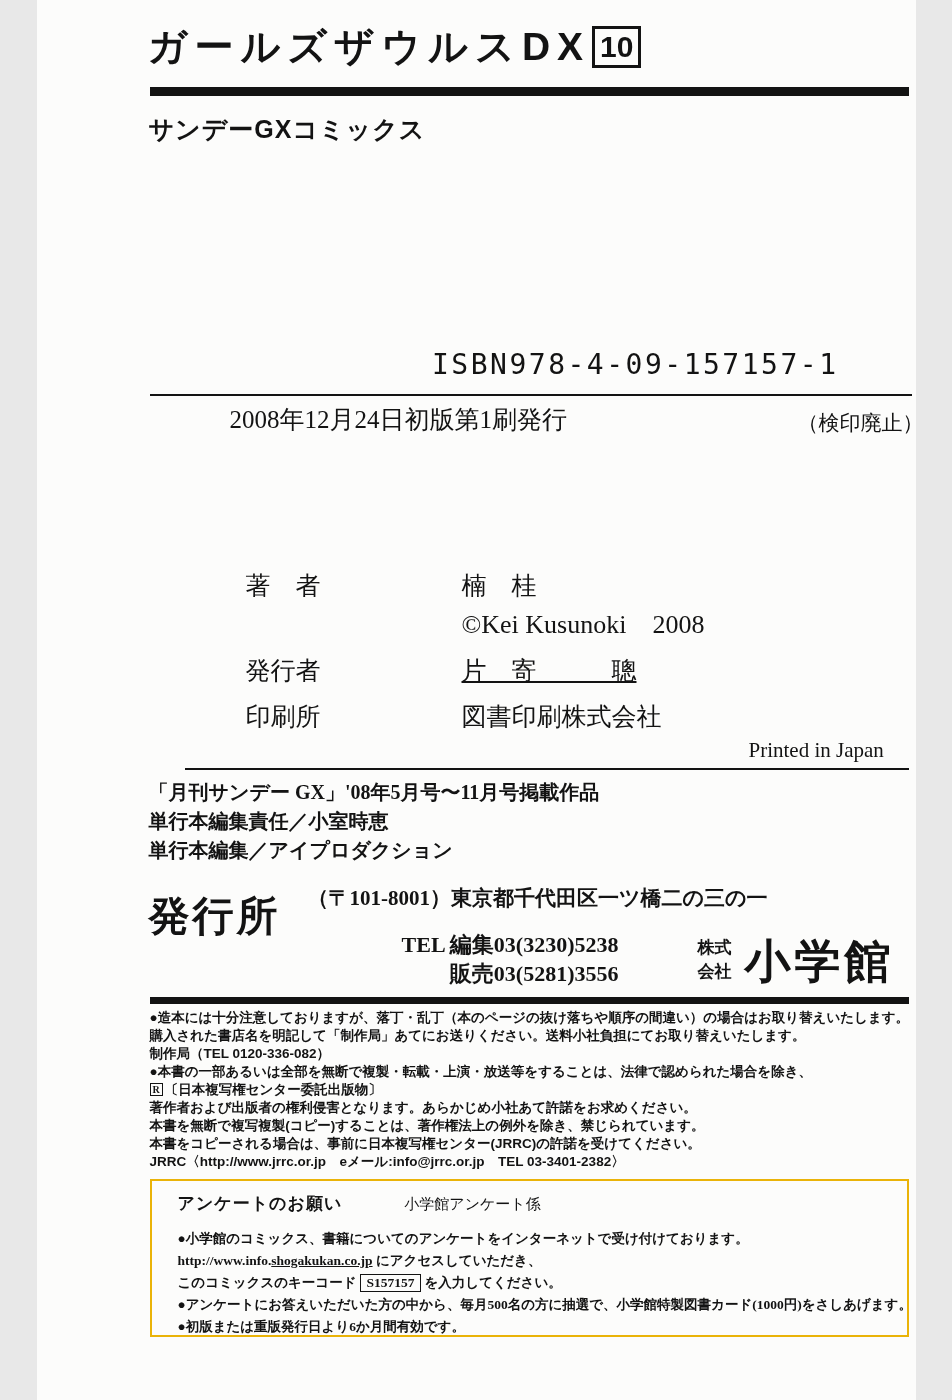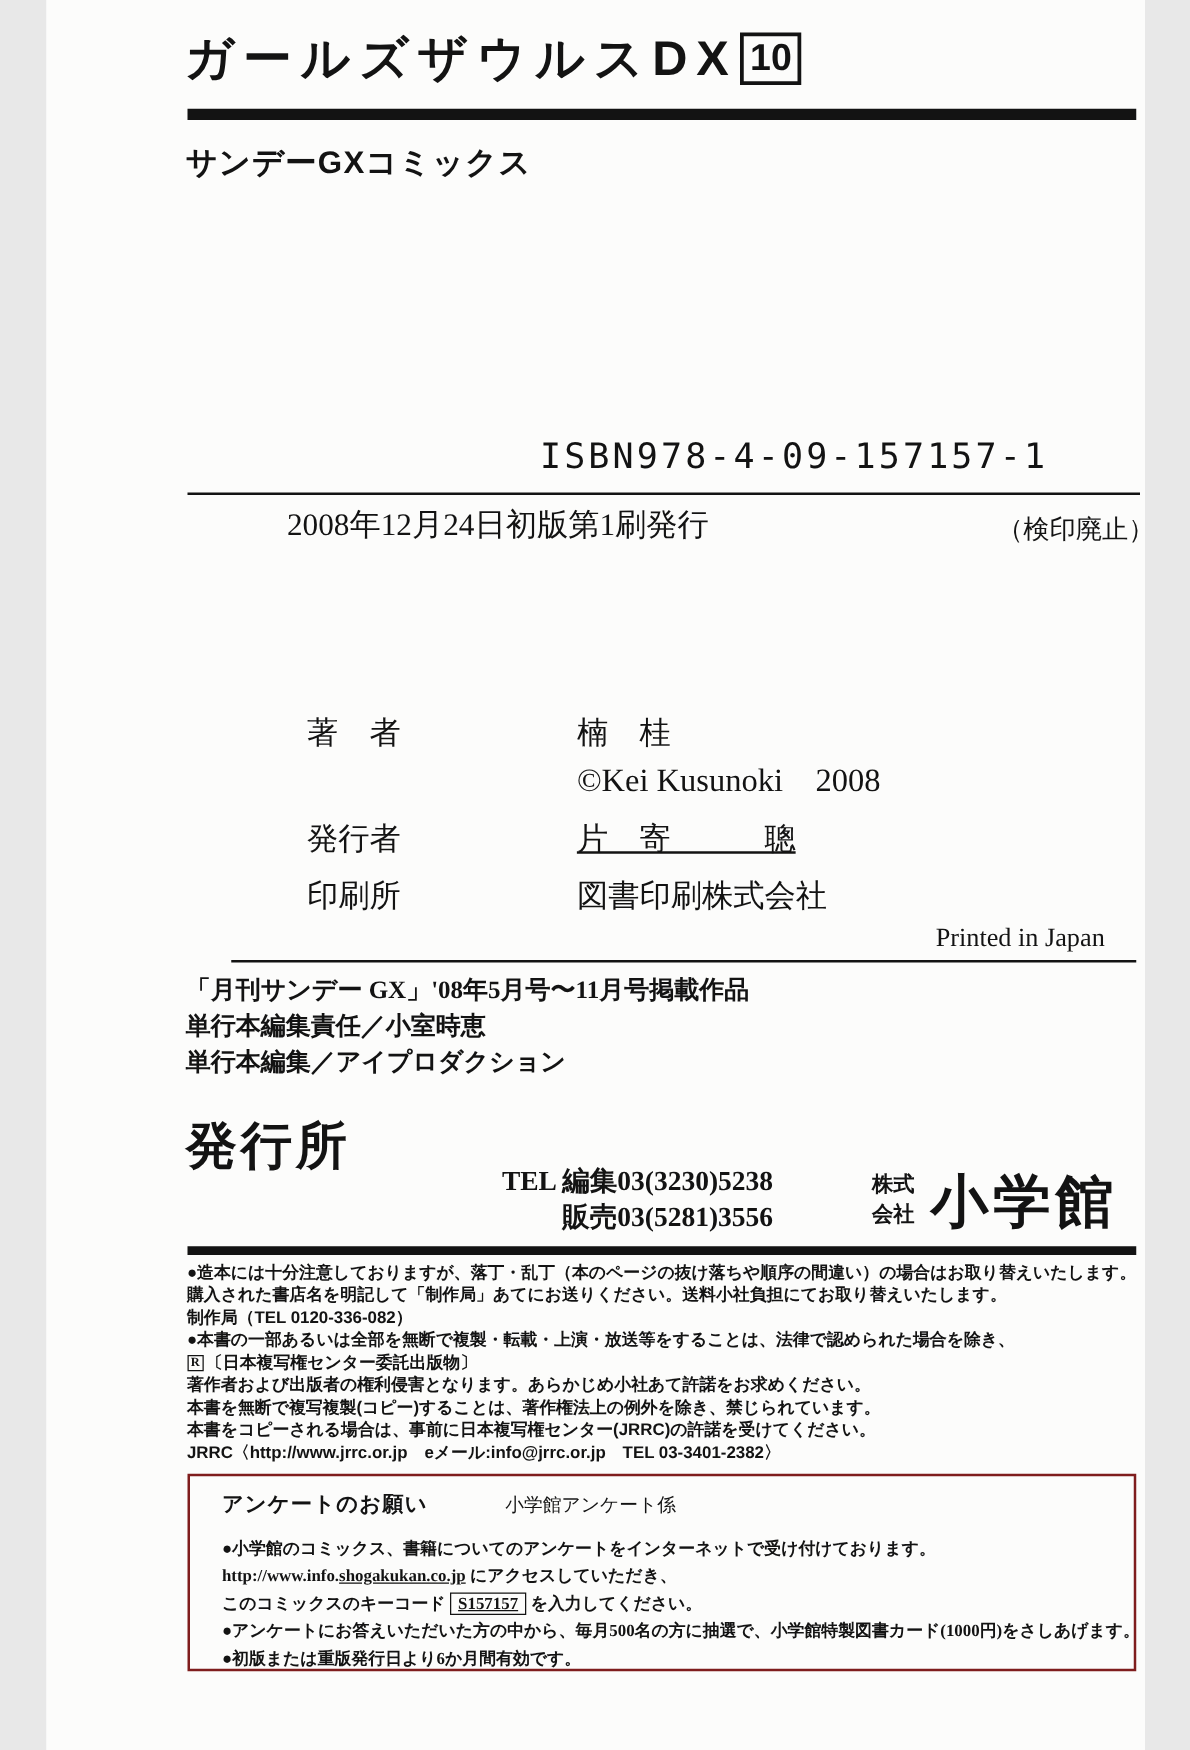--- a/index.html
+++ b/index.html
@@ -49,30 +49,30 @@
 
   .legal{left:113px;top:1009px;font-size:13.5px;font-weight:bold;line-height:18px;position:absolute;white-space:nowrap;}
   .rbox{
     display:inline-block;border:1.5px solid #131313;
     font-size:10px;line-height:11px;padding:0 2px;margin-right:2px;
     vertical-align:1px;font-family:"Liberation Serif",serif;
   }
 
   .survey-box{
     position:absolute;left:113px;top:1179px;width:759px;height:158px;
-    border:2px solid #7f1d1d;box-sizing:border-box;
+    border:2px solid #eab308;box-sizing:border-box;
   }
   .survey-title-row{margin:11px 0 0 26px;}
   .survey-title{font-size:17px;font-weight:bold;letter-spacing:1px;}
   .survey-subtitle{font-size:15px;margin-left:58px;}
   .survey-body{margin:13px 0 0 26px;font-size:13.5px;font-weight:bold;line-height:22px;white-space:nowrap;}
   .url-underline{text-decoration:underline;}
   .keycode-box{
     display:inline-block;border:1.5px solid #131313;
-    padding:0 5px;margin:0 4px;line-height:16px;text-decoration:underline;
+    padding:0 5px;margin:0 4px;line-height:16px;
   }
 </style>
 </head>
 <body>
 
 <div id="page">
 
   <div class="abs title-row gothic">
     <span class="title-text">ガールズザウルスDX</span>
     <span class="vol-box">10</span>
@@ -96,20 +96,21 @@
   <div class="abs printed-in mincho">Printed in Japan</div>
   <div class="rule" style="left:148px;top:768px;width:724px;height:2px;"></div>
 
   <div class="serialization mincho">
     <div>「月刊サンデー GX」'08年5月号〜11月号掲載作品</div>
     <div>単行本編集責任／小室時恵</div>
     <div>単行本編集／アイプロダクション</div>
   </div>
 
   <div class="abs pub-label gothic">発行所</div>
+  <div class="abs pub-address mincho">（〒101-8001）東京都千代田区一ツ橋二の三の一</div>
   <div class="pub-tel tel1 mincho">TEL 編集03(3230)5238</div>
   <div class="pub-tel tel2 mincho">販売03(5281)3556</div>
   <div class="abs corp mincho">
     <div>株式</div>
     <div>会社</div>
   </div>
   <div class="abs company gothic">小学館</div>
   <div class="rule" style="left:113px;top:997px;width:759px;height:7px;"></div>
 
   <div class="legal gothic">

